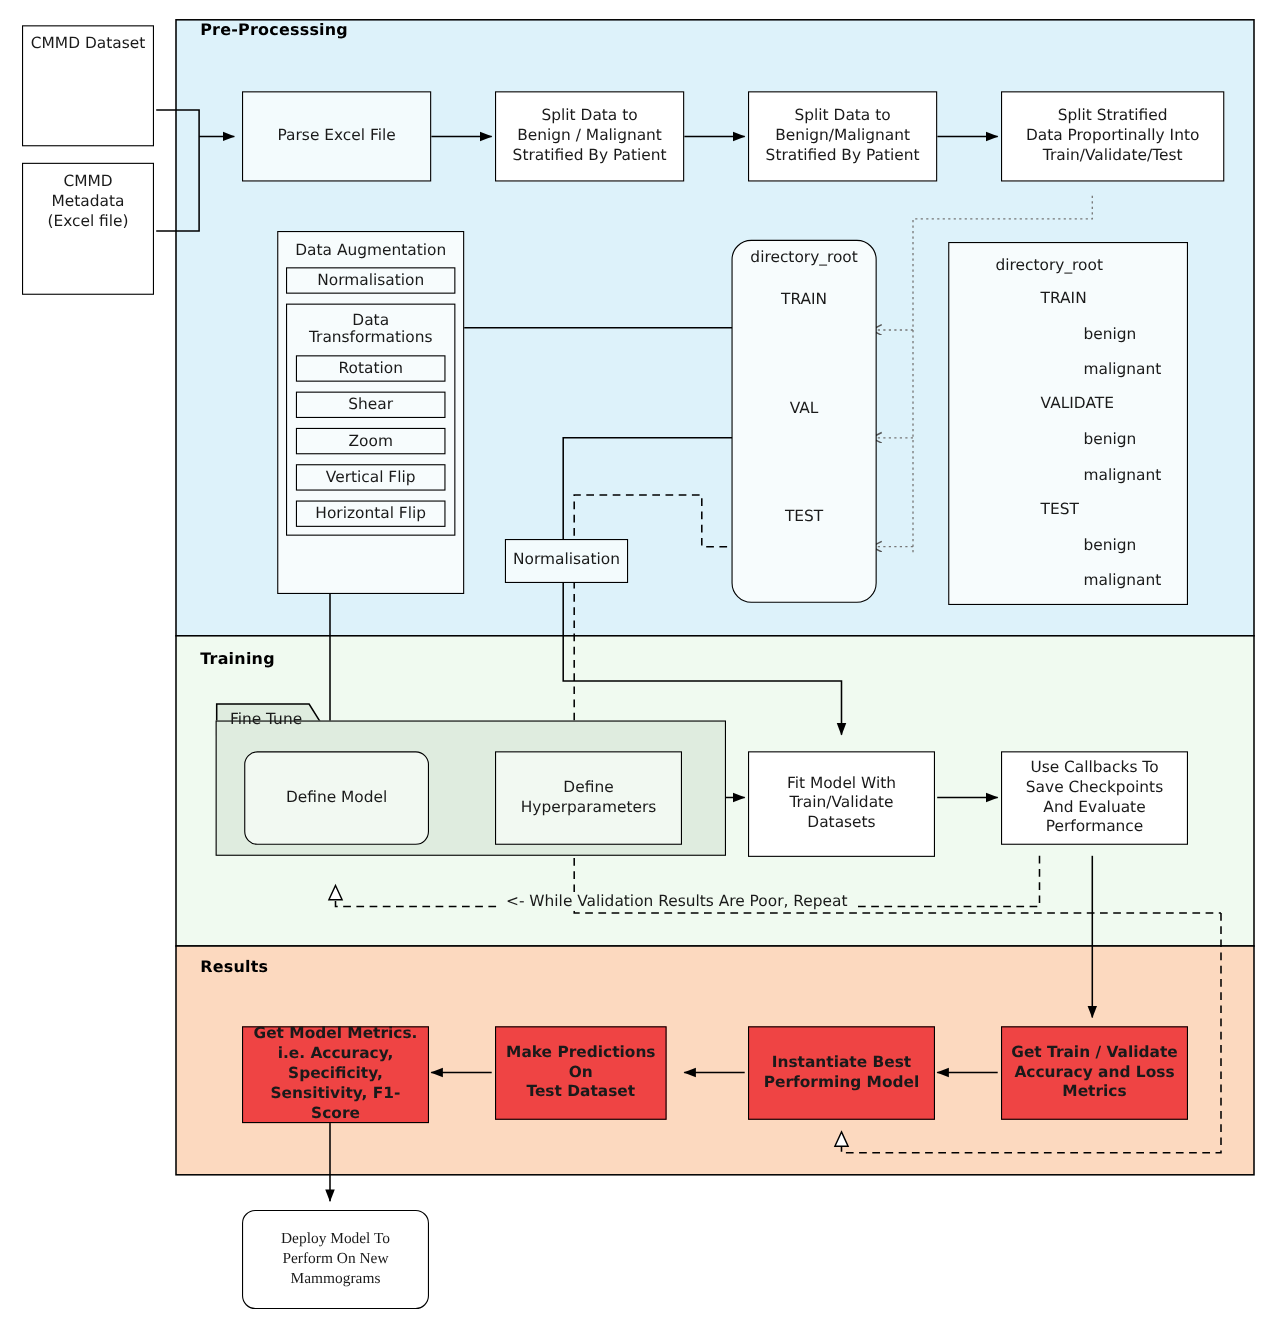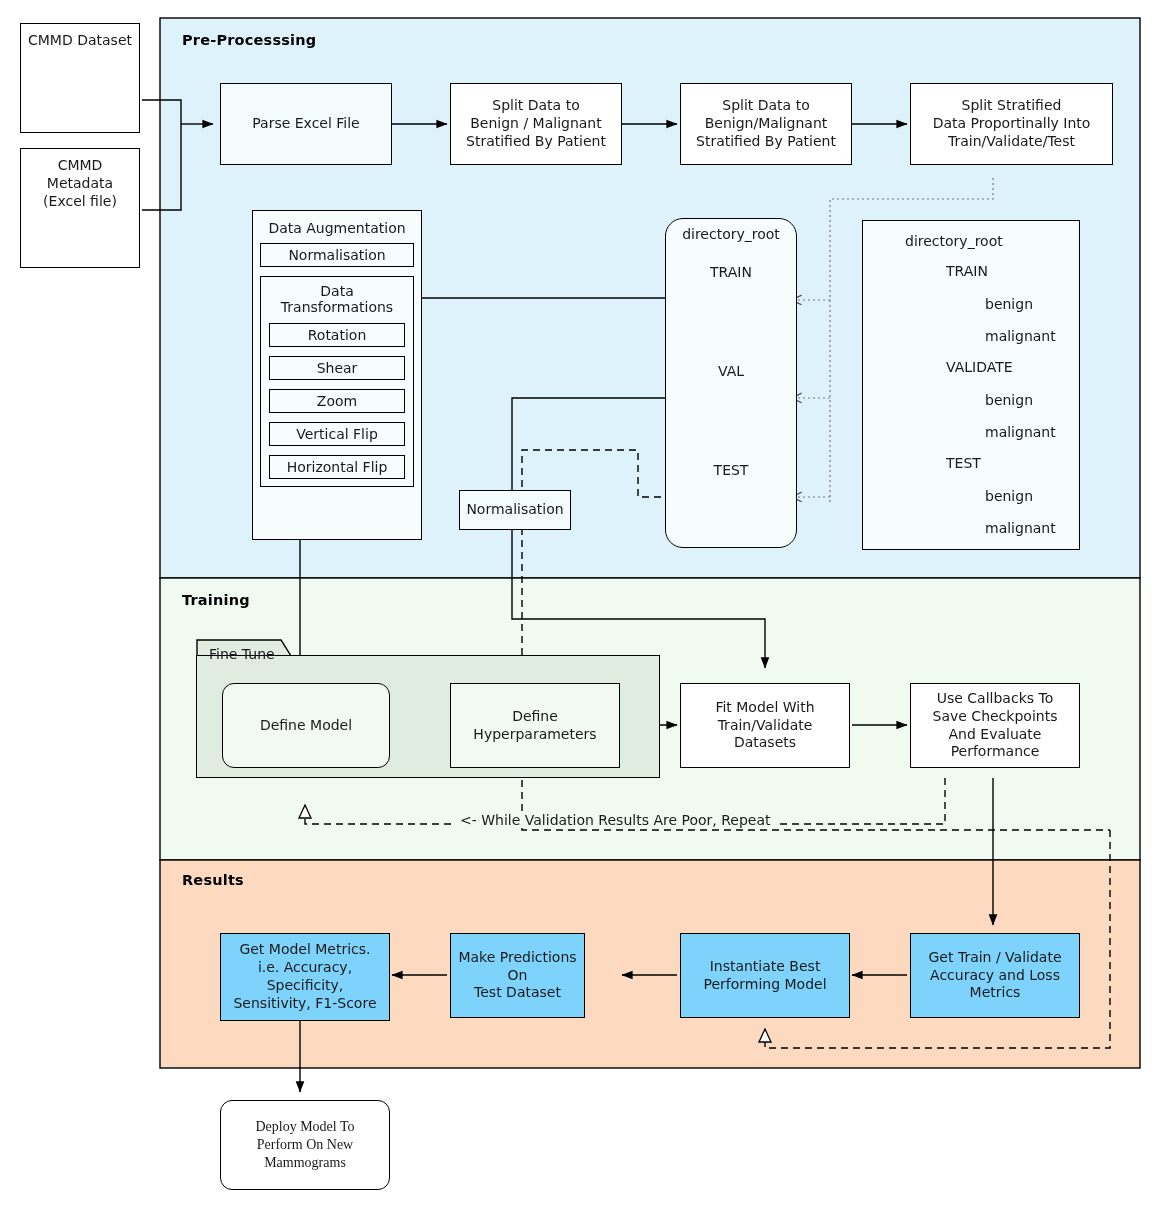--- a/index.html
+++ b/index.html
@@ -33,21 +33,21 @@
     text-align:center;
     font-size:14px;
     line-height:1.28;
     color:#1a1a1a;
     white-space:pre-line;
     padding:2px 4px;
   }
   .node.white { background:#ffffff; }
   .node.tint-blue { background:#f3fbfd; }
   .node.tint-green { background:#f2f9f2; }
-  .node.tint-peach { background:#7dd3fc; }
+  .node.tint-peach { background:#ef4444;font-weight:bold; }
   .node.round-lg { border-radius:12px; }
 
   .aug-panel {
     position:absolute;
     border:1.4px solid #000;
     background:#f7fcfd;
     padding:6px 7px;
   }
   .aug-title {
     text-align:center; font-size:14px; color:#1a1a1a;
@@ -289,21 +289,21 @@
       </g>
       <path d="M920,528 L951,528" fill="none"></path>
       <g>
         <path d="M951,517 L965,517 L965,522 L979,522 L979,539 L951,539 z"></path>
       </g>
     </g>
 
     <path d="M197,640 L281,640 L291,656 L281,668 L197,668 z" fill="#dfecdf" stroke="#000" stroke-width="1.4"></path>
   </svg>
 
-  <div class="band-label" style="left:182px; top:32px;text-align:right;">Pre-Processsing</div>
+  <div class="band-label" style="left:182px; top:20px;text-align:right;">Pre-Processsing</div>
   <div class="band-label" style="left:182px; top:592px;">Training</div>
   <div class="band-label" style="left:182px; top:872px;">Results</div>
 
   <div class="node white" style="left:20px; top:23px; width:120px; height:110px; align-items:flex-start; padding-top:8px;">
     <span>CMMD Dataset</span>
   </div>
   <div class="node white" style="left:20px; top:148px; width:120px; height:120px; align-items:flex-start; padding-top:8px;">
     <span>CMMD Metadata
 (Excel file)</span>
   </div>
@@ -366,21 +366,21 @@
   <div class="finetune" style="left:196px; top:655px; width:464px; height:123px;"></div>
   <div class="finetune-tab" style="left:203px; top:642px;">Fine Tune</div>
 
   <div class="node tint-green round-lg" style="left:222px; top:683px; width:168px; height:85px;">
     <span>Define Model</span>
   </div>
   <div class="node tint-green" style="left:450px; top:683px; width:170px; height:85px;">
     <span>Define
 Hyperparameters</span>
   </div>
-  <div class="node white" style="left:680px; top:683px; width:170px; height:85px;">
+  <div class="node white" style="left:680px; top:683px; width:170px; height:96px;">
     <span>Fit Model With
 Train/Validate
 Datasets</span>
   </div>
   <div class="node white" style="left:910px; top:683px; width:170px; height:85px;">
     <span>Use Callbacks To
 Save Checkpoints
 And Evaluate
 Performance</span>
   </div>
@@ -389,21 +389,21 @@
 
   <div class="node tint-peach" style="left:910px; top:933px; width:170px; height:85px;">
     <span>Get Train / Validate
 Accuracy and Loss
 Metrics</span>
   </div>
   <div class="node tint-peach" style="left:680px; top:933px; width:170px; height:85px;">
     <span>Instantiate Best
 Performing Model</span>
   </div>
-  <div class="node tint-peach" style="left:450px; top:933px; width:135px; height:85px;justify-content:center;">
+  <div class="node tint-peach" style="left:450px; top:933px; width:156px; height:85px;justify-content:center;">
     <span>Make Predictions On
 Test Dataset</span>
   </div>
   <div class="node tint-peach" style="left:220px; top:933px; width:170px; height:88px;">
     <span>Get Model Metrics.
 i.e. Accuracy,
 Specificity,
 Sensitivity, F1-Score</span>
   </div>
 

